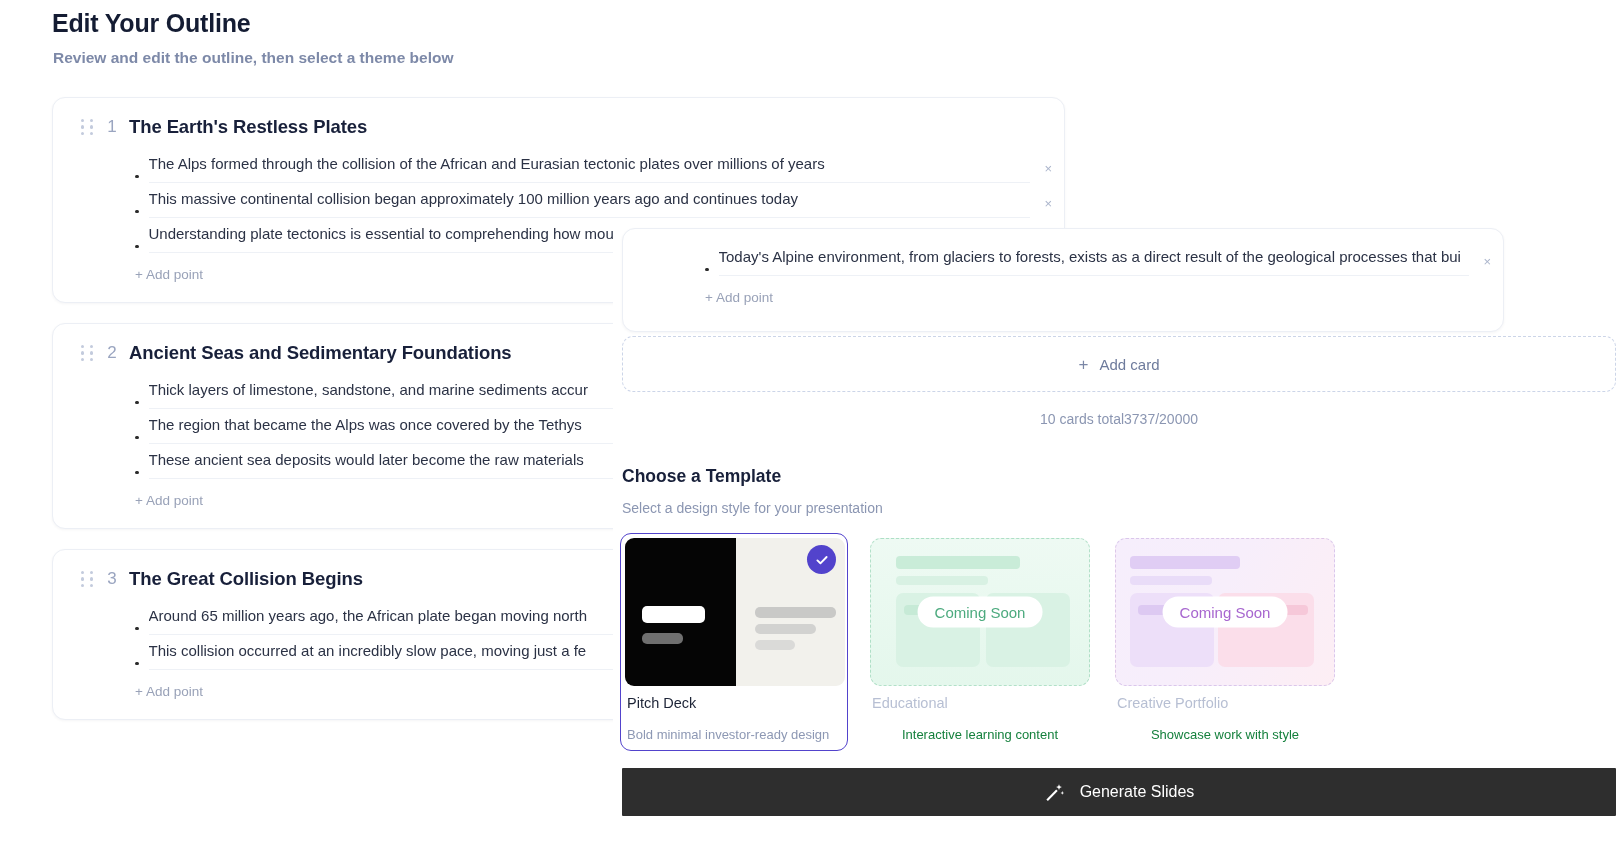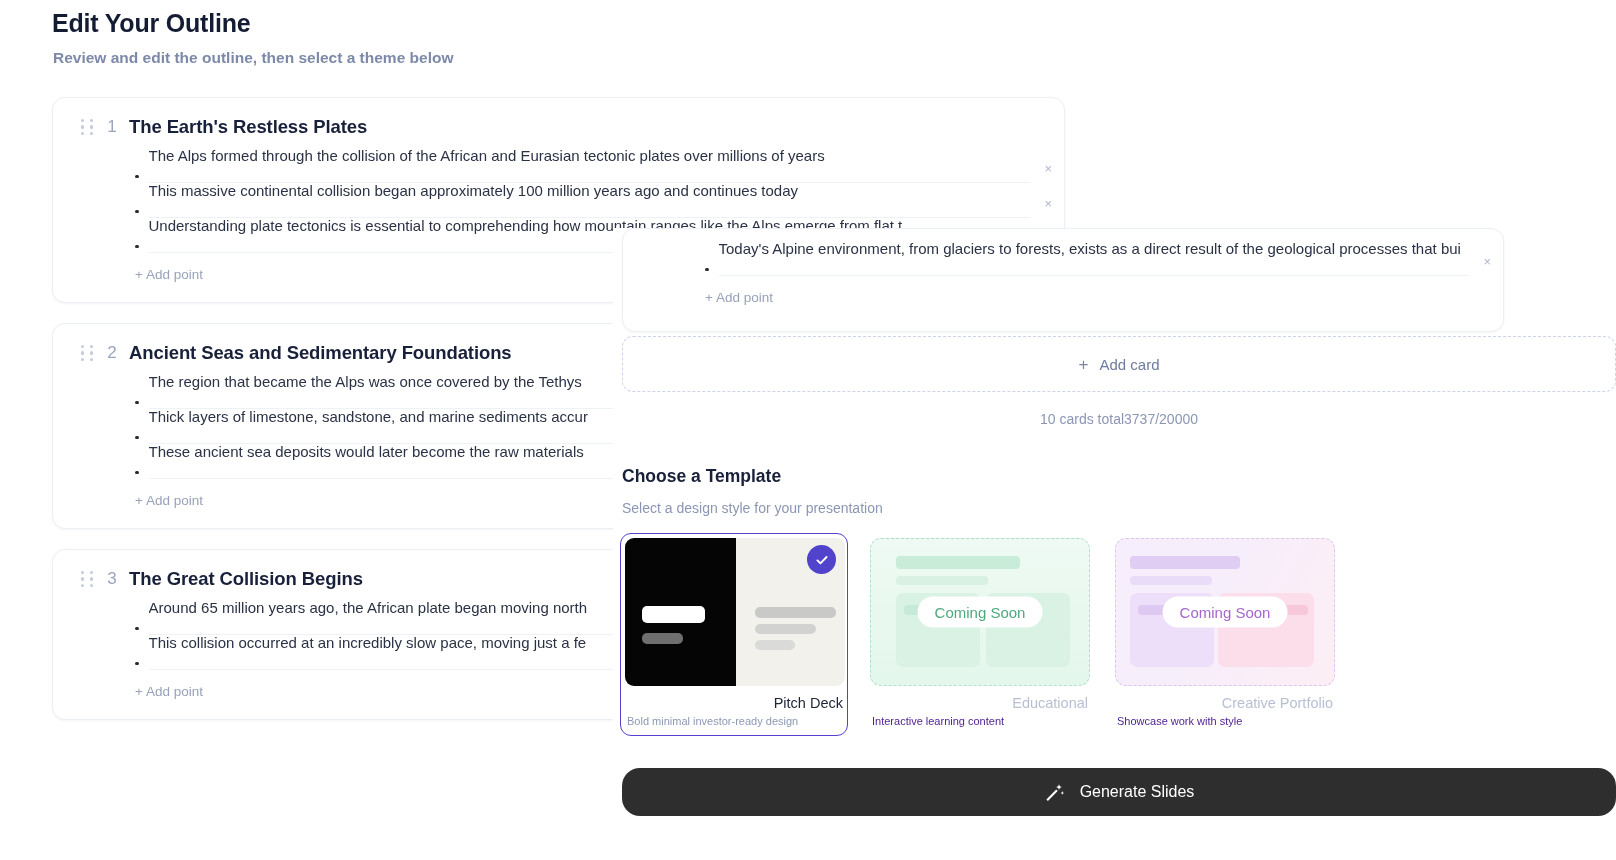--- a/index.html
+++ b/index.html
@@ -64,21 +64,21 @@
   }
   .bullet {
     width: 3.5px; height: 3.5px; border-radius: 50%;
     background: #2a2a2a; flex: 0 0 auto;
     margin-bottom: 5px; margin-right: 10px;
   }
   .point-text {
     flex: 1 1 auto;
     font-size: 15px; color: #2b3245;
     border-bottom: 1px solid #eef1f6;
-    padding-bottom: 18px;
+    padding-bottom: 10px;
     white-space: nowrap; overflow: hidden;
     margin-right: 34px;
   }
   .point-x {
     position: absolute; right: 12px; bottom: 8px;
     font-size: 13px; color: #aab4cb; cursor: pointer;
     line-height: 1;
   }
   .add-point {
     padding: 14px 0 20px 82px;
@@ -145,28 +145,27 @@
   }
   .tpl-card.selected { border-color: #5243cc; }
   .tpl-preview {
     position: relative;
     width: 220px; height: 148px;
     border-radius: 9px; overflow: hidden;
   }
   .tpl-name {
     font-size: 14.5px; color: #1d2437; margin-top: 9px;
     padding-left: 2px;
-    text-align: right;
   }
   .tpl-desc {
-    font-size: 11px; color: #8d98b4; margin-top: 4px;
+    font-size: 13px; color: #8d98b4; margin-top: 16px;
     padding-left: 2px;
   }
   .tpl-card.disabled .tpl-name { color: #b7bfd3; }
-  .tpl-card.disabled .tpl-desc { color: #4c1d95; }
+  .tpl-card.disabled .tpl-desc { color: #15803d; text-align: center; }
 
   
   .pd-left {
     position: absolute; left: 0; top: 0; width: 111px; height: 148px;
     background: #050505;
   }
   .pd-right {
     position: absolute; left: 111px; top: 0; width: 109px; height: 148px;
     background: #f2f1ec;
   }
@@ -196,21 +195,21 @@
     background: #ffffff; border-radius: 999px;
     padding: 7px 17px; font-size: 15px; white-space: nowrap;
   }
   .cs-preview.green .cs-chip { color: #4caa7e; }
   .cs-preview.purple .cs-chip { color: #a766cf; }
   .sk { position: absolute; border-radius: 4px; }
 
   .generate-btn {
     position: absolute; left: 9px; top: 540px;
     width: 994px; height: 48px;
-    background: #2e2e2e; border-radius: 18px;
+    background: #2e2e2e; border-radius: 1px;
     display: flex; align-items: center; justify-content: center;
     gap: 15px; cursor: pointer;
   }
   .generate-label { color: #ffffff; font-size: 16px; }
   .wand-icon { display: block; }
 </style>
 </head>
 <body>
 
 <div id="root">
@@ -262,26 +261,26 @@
             <i></i>
             <i></i>
             <i></i>
         </div>
         <div class="card-num">2</div>
         <div class="card-title">Ancient Seas and Sedimentary Foundations</div>
       </div>
       <div class="points">
         <div class="point-row">
           <span class="bullet"></span>
+          <div class="point-text">Thick layers of limestone, sandstone, and marine sediments accur</div>
+          <span class="point-x">×</span>
+        </div>
+        <div class="point-row">
+          <span class="bullet"></span>
           <div class="point-text">The region that became the Alps was once covered by the Tethys</div>
-          <span class="point-x">×</span>
-        </div>
-        <div class="point-row">
-          <span class="bullet"></span>
-          <div class="point-text">Thick layers of limestone, sandstone, and marine sediments accur</div>
           <span class="point-x">×</span>
         </div>
         <div class="point-row">
           <span class="bullet"></span>
           <div class="point-text">These ancient sea deposits would later become the raw materials</div>
           <span class="point-x">×</span>
         </div>
       </div>
       <div class="add-point">+ Add point</div>
     </div>

